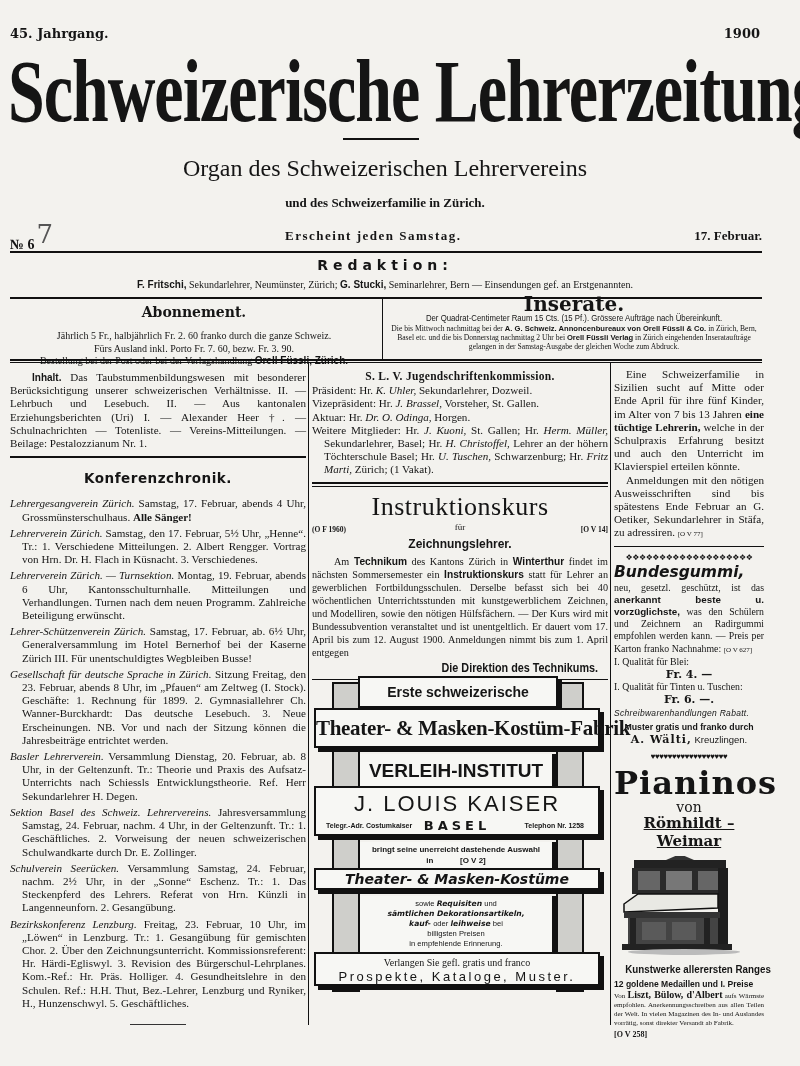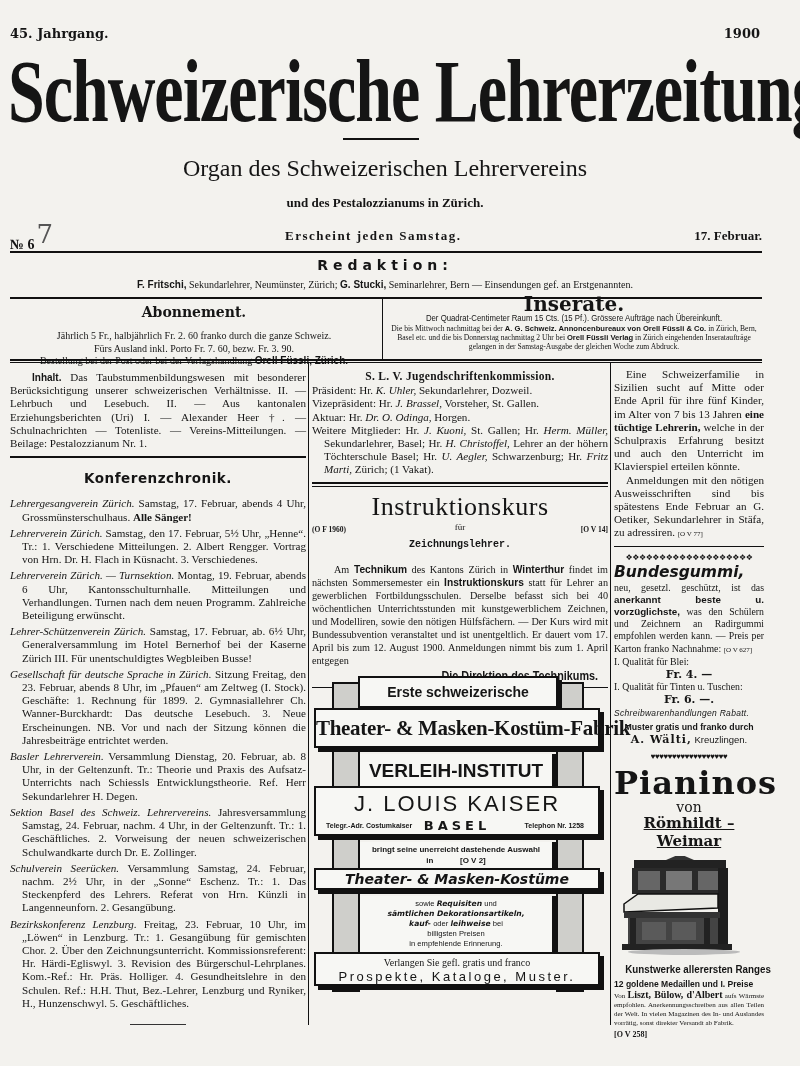--- a/index.html
+++ b/index.html
@@ -52,21 +52,21 @@
 
   .slv h4 { text-align: center; font-weight: bold; font-size: 11.5px; margin: 2px 0 1px 0; letter-spacing: 0.3px; }
   .slv .ln { text-align: left; }
   .slv .wm { padding-left: 12px; text-indent: -12px; }
 
   .ik-title { text-align: center; font-family: "Liberation Serif", serif; font-size: 26px; line-height: 28px; letter-spacing: 0.5px; margin-top: 6px; }
   .ik-row { position: relative; height: 15px; font-size: 9px; }
   .ik-row .l { position: absolute; left: 0; top: 2px; font-weight: bold; font-size: 7.5px; }
   .ik-row .c { position: absolute; left: 0; right: 0; text-align: center; }
   .ik-row .r { position: absolute; right: 0; top: 2px; font-weight: bold; font-size: 7.5px; }
-  .ik-sub { text-align: center; font-family: Liberation Mono, monospace; font-weight: bold; font-size: 10px; line-height: 17px; margin-bottom: 10px; }
+  .ik-sub { text-align: center; font-family: Liberation Sans, sans-serif; font-weight: bold; font-size: 12px; line-height: 17px; margin-bottom: 2px; }
   .ik-body { font-size: 10.2px; line-height: 13px; text-indent: 22px; }
   .ik-body b { font-family: "Liberation Sans", sans-serif; }
   .ik-sign { text-align: right; font-family: "Liberation Sans", sans-serif; font-weight: bold; font-size: 12px; margin: 3px 10px 0 0; transform: scaleX(0.9); transform-origin: right; }
 
   
   .kaiser { position: absolute; left: 312px; top: 672px; width: 296px; height: 348px; }
   .k-pillar { position: absolute; background: #cfcfcb; border: 2px solid #111; }
   .k-box { position: absolute; background: #f7f7f4; border: 2px solid #111; box-shadow: 4px 4px 0 #111; text-align: center; }
   .k-box1 { left: 46px; top: 4px; width: 200px; height: 32px; font-family: "Liberation Sans", sans-serif; font-weight: bold; font-size: 14px; line-height: 28px; }
   .k-box2 { left: 2px; top: 36px; width: 286px; height: 40px; font-family: "Liberation Serif", serif; font-weight: bold; font-size: 21px; line-height: 36px; letter-spacing: -0.3px; white-space: nowrap; }
@@ -114,21 +114,21 @@
 
 <div class="page">
 
   <div class="topline">
     <span class="left">45. Jahrgang.</span>
     <span class="right">1900</span>
   </div>
   <div class="title">Schweizerische Lehrerzeitung.</div>
   <div class="title-rule"></div>
   <div class="subtitle">Organ des Schweizerischen Lehrervereins</div>
-  <div class="subtitle2">und des Pestalozzianums in Zürich.</div>
+  <div class="subtitle2">und des Schweizerfamilie in Zürich.</div>
   <div class="issue-row">
     <span class="issue-no"><span>№</span> <span>6</span><span class="hand">7</span></span>
     <span class="issue-mid">Erscheint jeden Samstag.</span>
     <span class="issue-date">17. Februar.</span>
   </div>
 
   <div class="rule" style="top:251px;left:10px;width:752px;height:2px;"></div>
 
   <div class="red-title">Redaktion:</div>
   <div class="red-line"><b>F. Fritschi,</b><span> Sekundarlehrer, Neumünster, Zürich; </span><b>G. Stucki,</b><span> Seminarlehrer, Bern — Einsendungen gef. an Erstgenannten.</span></div>
@@ -170,21 +170,21 @@
     <p class="entry"><i>Bezirkskonferenz Lenzburg.</i><span> Freitag, 23. Februar, 10 Uhr, im „Löwen“ in Lenzburg. Tr.: 1. Gesangübung für gemischten Chor. 2. Über den Zeichnungsunterricht. Kommissionsreferent: Hr. Härdi-Egliswyl. 3. Revision des Bürgerschul-Lehrplanes. Kom.-Ref.: Hr. Präs. Holliger. 4. Gesundheitslehre in den Schulen. Ref.: H.H. Thut, Bez.-Lehrer, Lenzburg und Ryniker, H., Hunzenschwyl. 5. Geschäftliches.</span></p>
     <div class="end-rule"></div>
   </div>
 
   <div class="col col2">
     <div class="slv">
       <h4>S. L. V. Jugendschriftenkommission.</h4>
       <div class="ln"><span>Präsident: Hr. </span><i>K. Uhler,</i><span> Sekundarlehrer, Dozweil.</span></div>
       <div class="ln"><span>Vizepräsident: Hr. </span><i>J. Brassel,</i><span> Vorsteher, St. Gallen.</span></div>
       <div class="ln"><span>Aktuar: Hr. </span><i>Dr. O. Odinga,</i><span> Horgen.</span></div>
-      <div class="wm"><span>Weitere Mitglieder: Hr. </span><i>J. Kuoni,</i><span> St. Gallen; Hr. </span><i>Herm. Müller,</i><span> Sekundarlehrer, Basel; Hr. </span><i>H. Christoffel,</i><span> Lehrer an der höhern Töchterschule Basel; Hr. </span><i>U. Aegler,</i><span> Schwarzenburg; Hr. </span><i>Fritz Marti,</i><span> Zürich; (1 Vakat).</span></div>
+      <div class="wm"><span>Weitere Mitglieder: Hr. </span><i>J. Kuoni,</i><span> St. Gallen; Hr. </span><i>Herm. Müller,</i><span> Sekundarlehrer, Basel; Hr. </span><i>H. Christoffel,</i><span> Lehrer an der höhern Töchterschule Basel; Hr. </span><i>U. Tuschen,</i><span> Schwarzenburg; Hr. </span><i>Fritz Marti,</i><span> Zürich; (1 Vakat).</span></div>
     </div>
     <div style="height:2px;background:#111;margin-top:5px;"></div>
     <div style="height:1px;background:#111;margin-top:2px;"></div>
 
     <div class="ik">
       <div class="ik-title">Instruktionskurs</div>
       <div class="ik-row">
         <span class="l">(O F 1960)</span>
         <span class="c">für</span>
         <span class="r">[O V 14]</span>

